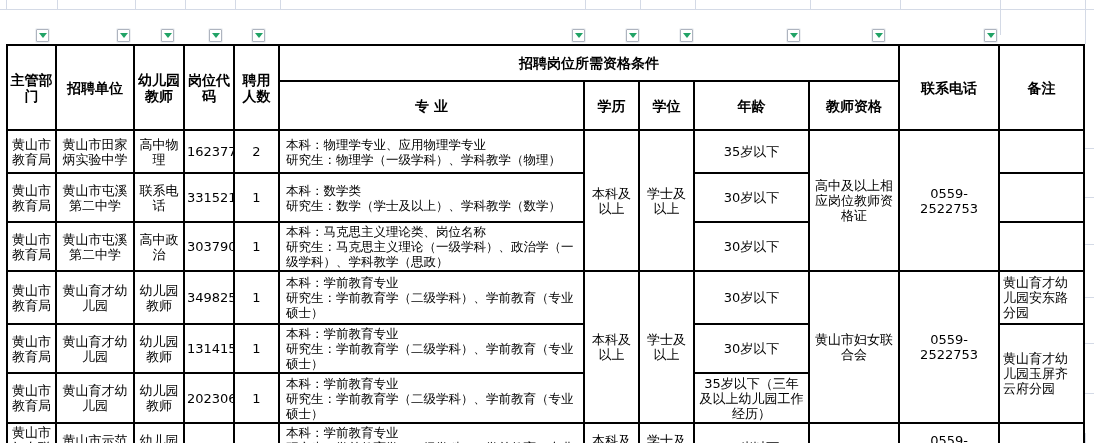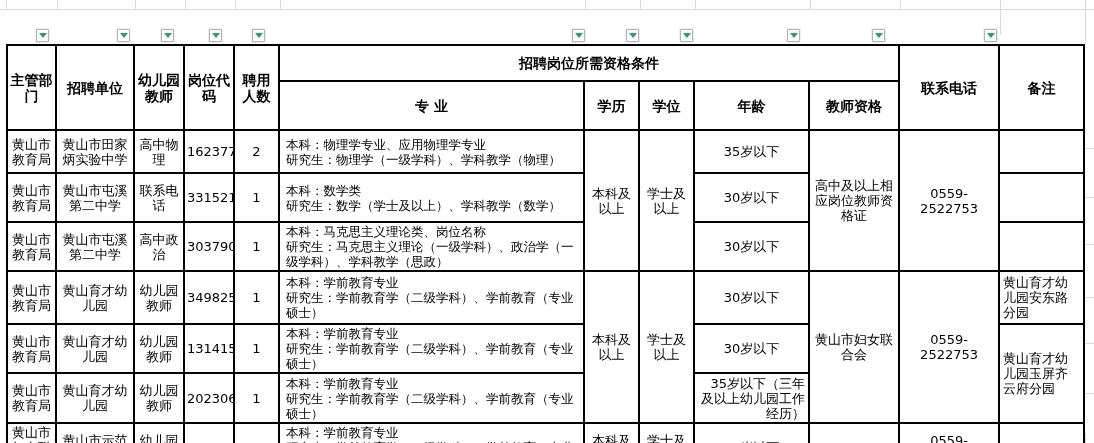--- a/index.html
+++ b/index.html
@@ -22,21 +22,21 @@
          border-top:5px solid #21a366; }
 
   
   table { position:absolute; left:6px; top:44px; border-collapse:collapse; table-layout:fixed;
           width:1079px; background:#fff; }
   th, td { border:2px solid #000; overflow:hidden; text-align:center; vertical-align:middle;
            font-size:13px; line-height:15px; padding:1px 2px; }
   th { font-weight:bold; font-size:14px; line-height:16px; }
   td.major { text-align:left; font-size:12.5px; line-height:15px; white-space:pre-line; padding:1px 6px; }
   td.note  { text-align:left; padding:1px 3px; }
-  td.left  { text-align:right; padding:1px 3px; }
+  td.left  { text-align:center; padding:1px 3px; }
   tr.hr1 { height:36px; } tr.hr2 { height:49px; }
   tr.r1 { height:43px; } tr.r2 { height:49px; } tr.r3 { height:47px; }
   tr.r4 { height:53px; } tr.r5 { height:46px; } tr.r6 { height:50px; } tr.r7 { height:39px; }
 </style>
 </head>
 <body>
 
 <div id="canvas">
 
   <div class="grid-h" style="top:9px;left:0;width:1094px;"></div>

